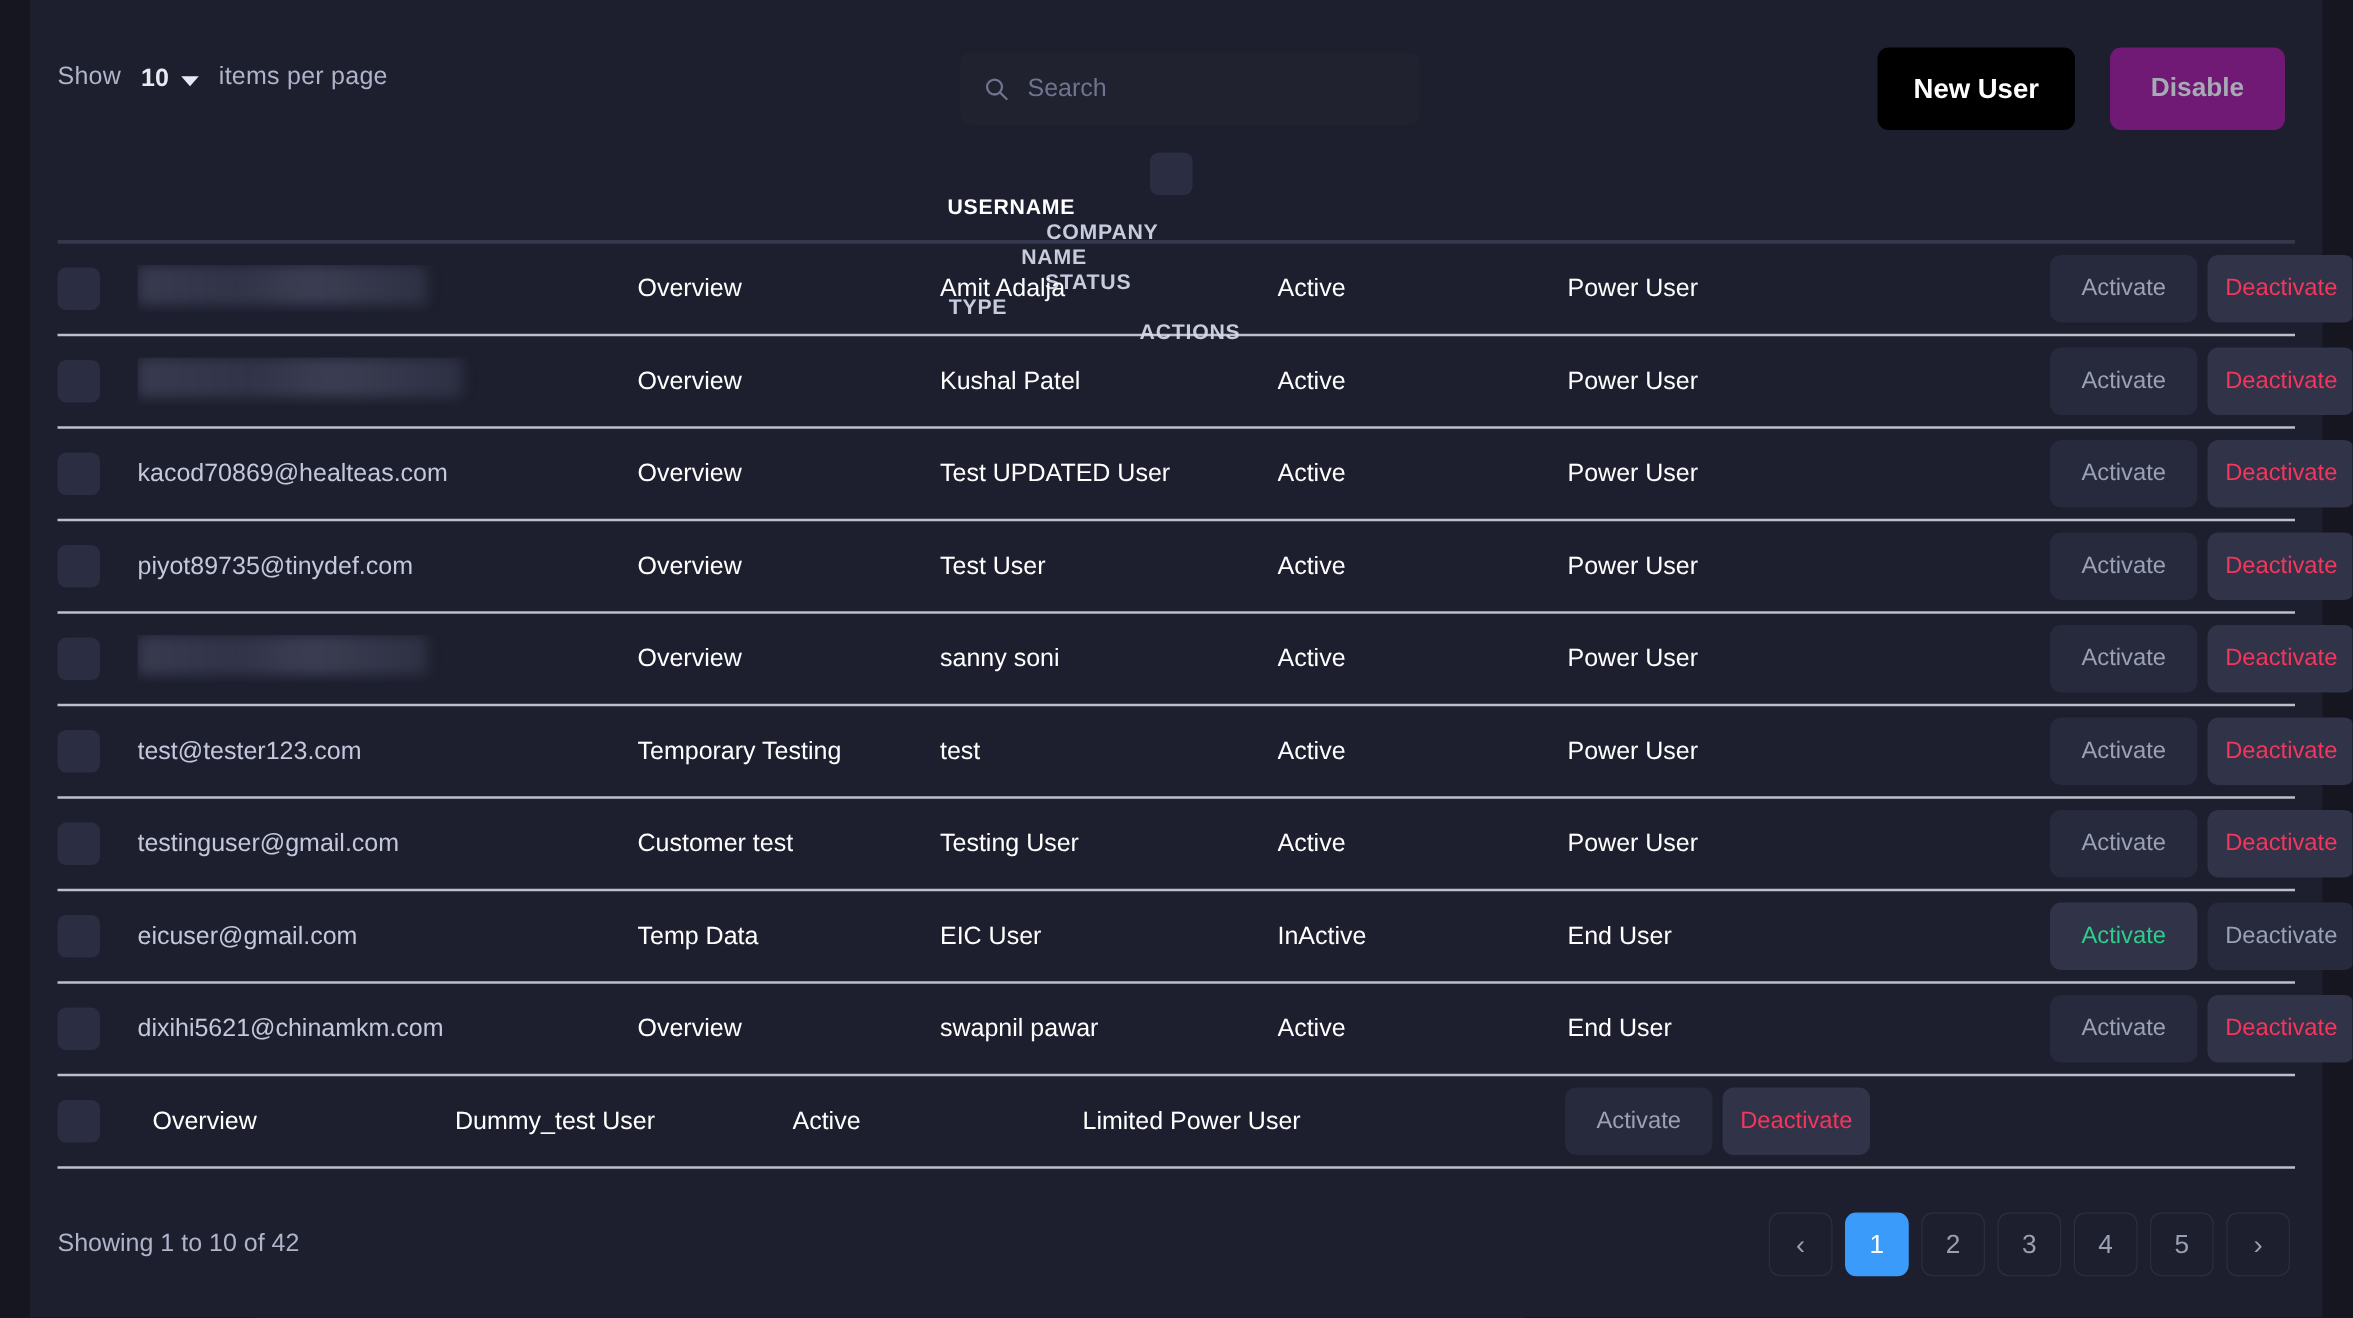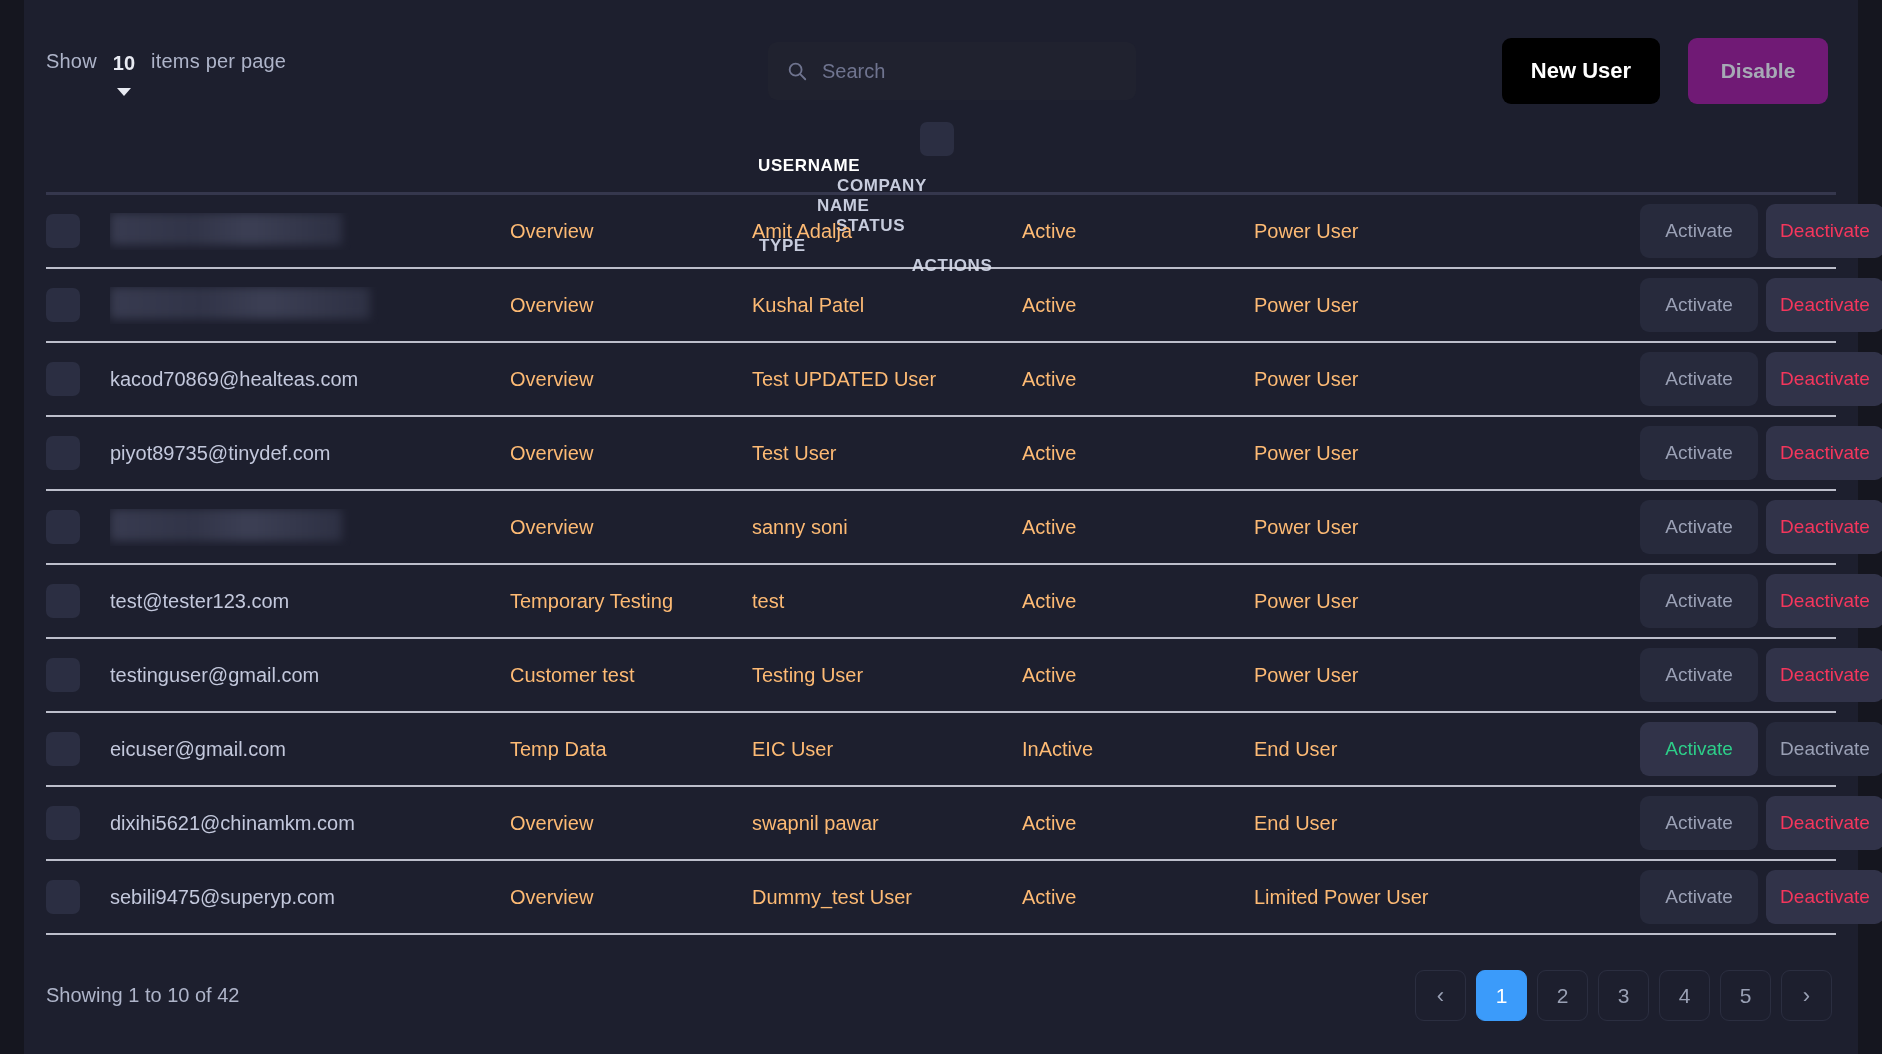--- a/index.html
+++ b/index.html
@@ -44,21 +44,20 @@
     font-size: 20px;
     color: #aeb4c9;
     letter-spacing: .2px;
   }
   .select-wrap {
     display: flex;
     align-items: center;
     gap: 10px;
     cursor: pointer;
     padding: 2px 2px;
-    flex-direction: column;
   }
   .select-value {
     font-size: 20px;
     color: #e8eaf2;
     font-weight: 600;
   }
   .caret {
     width: 0; height: 0;
     border-left: 7px solid transparent;
     border-right: 7px solid transparent;
@@ -155,21 +154,21 @@
     font-size: 17px;
     font-weight: 700;
     letter-spacing: .6px;
     color: #c7ccdd;
     text-transform: uppercase;
   }
   .th.bright { color: #ffffff; }
 
   .cell {
     font-size: 20px;
-    color: #fdba74;
+    color: #ffffff;
     white-space: nowrap;
     overflow: hidden;
     text-overflow: ellipsis;
     padding-right: 12px;
   }
   .cell.username { color: #c3c8dc; }
 
   .redacted {
     display: inline-block;
     height: 32px;
@@ -410,21 +409,20 @@
             <div class="c-act">
               <button class="btn-act muted">Activate</button>
               <button class="btn-act danger">Deactivate</button>
             </div>
           </div>
           <div class="sep"></div>
           <div class="row">
             <div class="c-check">
               <div class="chk"></div>
             </div>
-            <div class="c-user cell username"><span>sebili9475@superyp.com</span></div>
             <div class="c-comp cell">Overview</div>
             <div class="c-name cell">Dummy_test User</div>
             <div class="c-stat cell">Active</div>
             <div class="c-type cell">Limited Power User</div>
             <div class="c-act">
               <button class="btn-act muted">Activate</button>
               <button class="btn-act danger">Deactivate</button>
             </div>
           </div>
           <div class="sep"></div>

